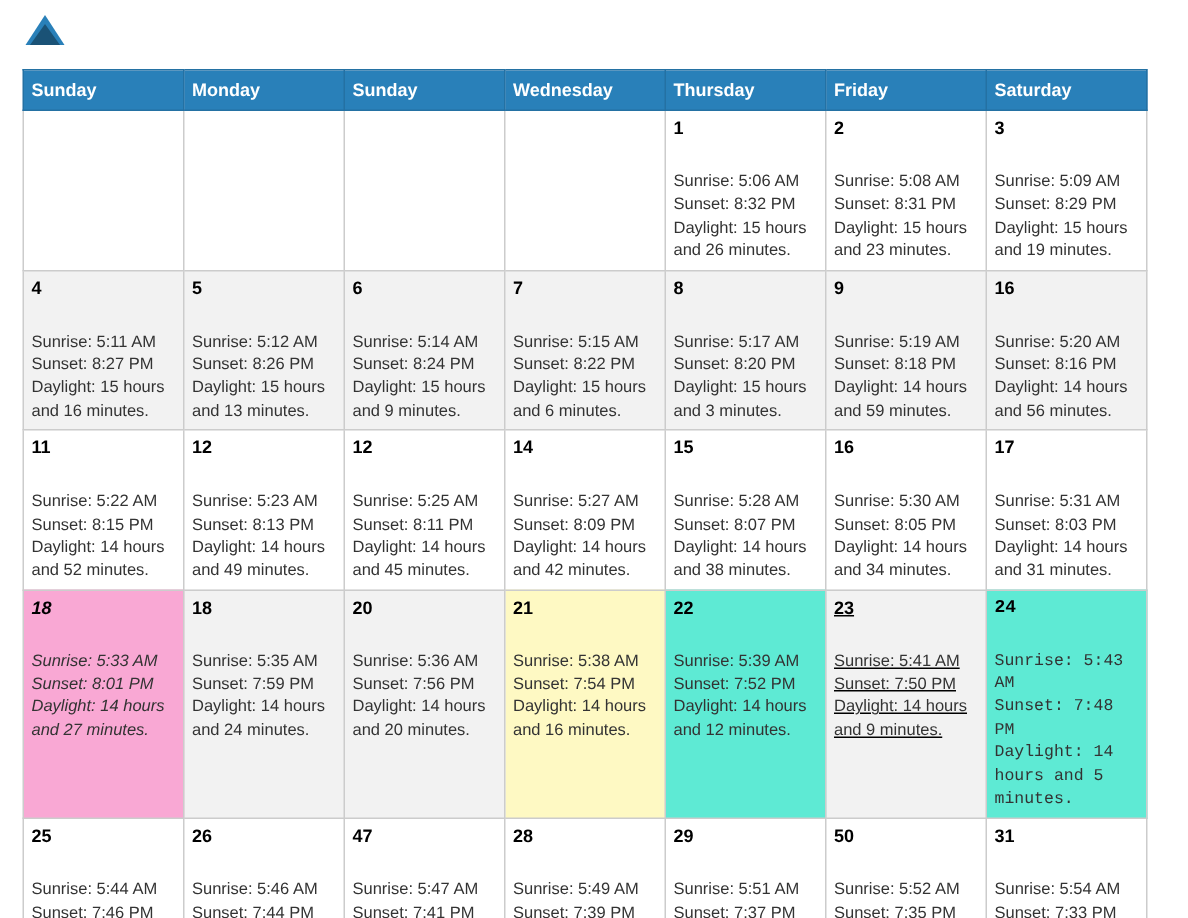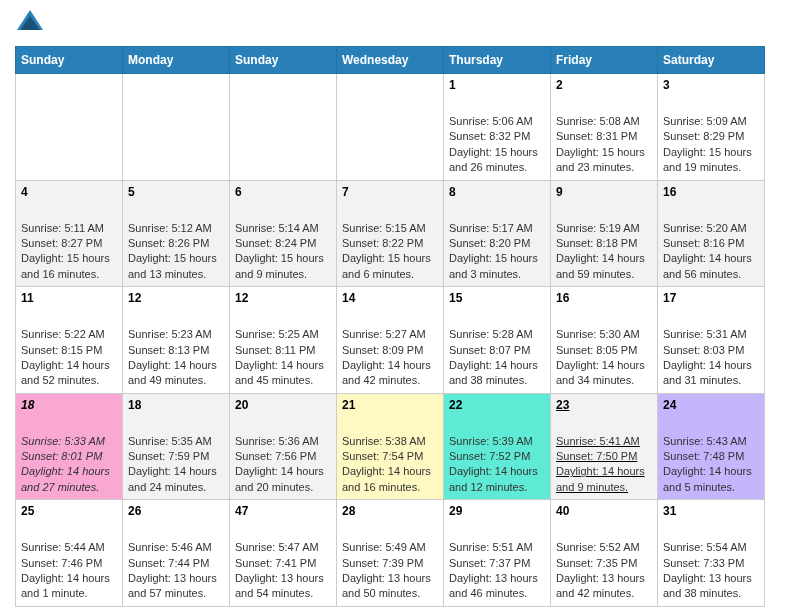--- a/index.html
+++ b/index.html
@@ -154,21 +154,21 @@
             <div class="day-info">Sunrise: 5:38 AM<br>Sunset: 7:54 PM<br>Daylight: 14 hours and 16 minutes.</div>
           </td>
           <td style="background: #5eead4;">
             <span class="day-num">22</span>
             <div class="day-info">Sunrise: 5:39 AM<br>Sunset: 7:52 PM<br>Daylight: 14 hours and 12 minutes.</div>
           </td>
           <td style="background: rgb(242, 242, 242); text-decoration: underline;">
             <span class="day-num">23</span>
             <div class="day-info">Sunrise: 5:41 AM<br>Sunset: 7:50 PM<br>Daylight: 14 hours and 9 minutes.</div>
           </td>
-          <td style="background: #c4b5fd;">
+          <td style="background: #5eead4; font-family: Liberation Mono, monospace;">
             <span class="day-num">24</span>
             <div class="day-info">Sunrise: 5:43 AM<br>Sunset: 7:48 PM<br>Daylight: 14 hours and 5 minutes.</div>
           </td>
         </tr>
         <tr>
           <td>
             <span class="day-num">25</span>
             <div class="day-info">Sunrise: 5:44 AM<br>Sunset: 7:46 PM<br>Daylight: 14 hours and 1 minute.</div>
           </td>
           <td>
@@ -181,21 +181,21 @@
           </td>
           <td>
             <span class="day-num">28</span>
             <div class="day-info">Sunrise: 5:49 AM<br>Sunset: 7:39 PM<br>Daylight: 13 hours and 50 minutes.</div>
           </td>
           <td>
             <span class="day-num">29</span>
             <div class="day-info">Sunrise: 5:51 AM<br>Sunset: 7:37 PM<br>Daylight: 13 hours and 46 minutes.</div>
           </td>
           <td>
-            <span class="day-num">40</span>
+            <span class="day-num">50</span>
             <div class="day-info">Sunrise: 5:52 AM<br>Sunset: 7:35 PM<br>Daylight: 13 hours and 42 minutes.</div>
           </td>
           <td>
             <span class="day-num">31</span>
             <div class="day-info">Sunrise: 5:54 AM<br>Sunset: 7:33 PM<br>Daylight: 13 hours and 38 minutes.</div>
           </td>
         </tr>
       </tbody>
   </table>
 </div>

